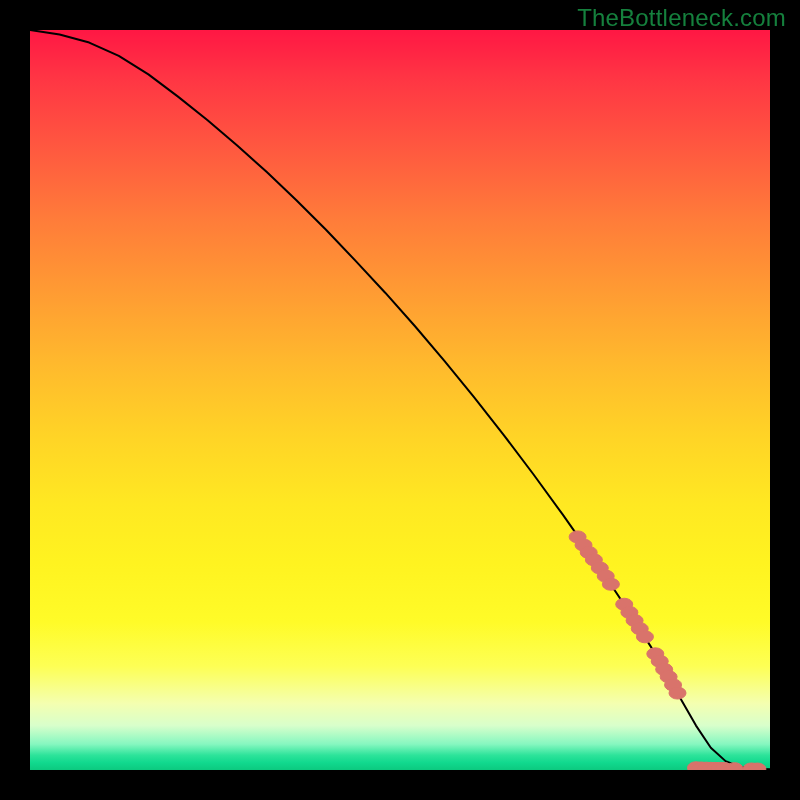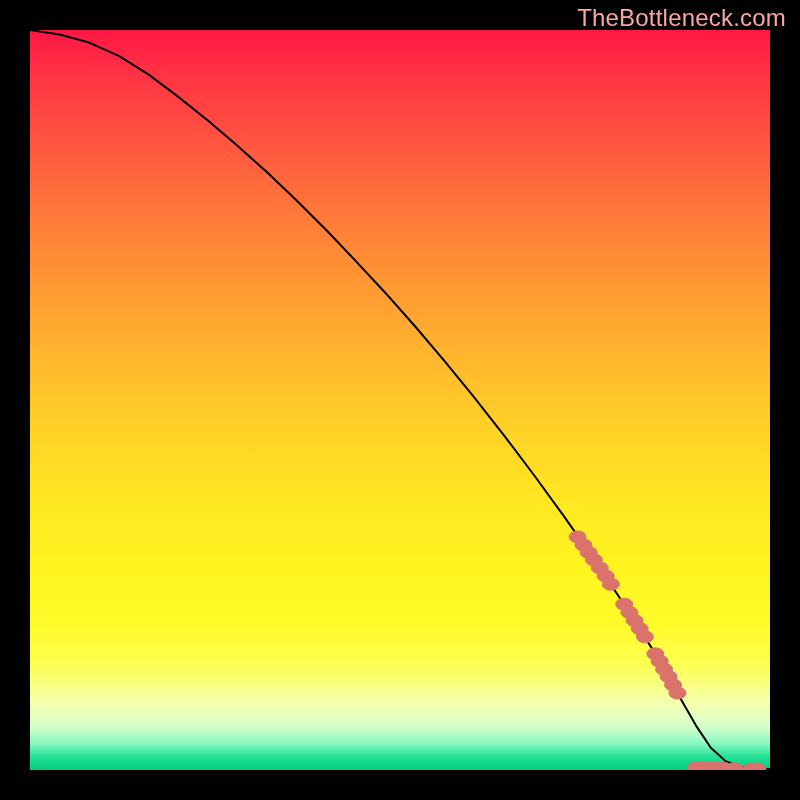--- a/index.html
+++ b/index.html
@@ -13,21 +13,21 @@
   .container {
     position: relative;
     width: 800px;
     height: 800px;
     background: #000;
   }
   .watermark {
     position: absolute;
     top: 4px;
     right: 14px;
-    color: #fca5a5;
+    color: #15803d;
     font-family: Arial, Helvetica, sans-serif;
     font-size: 24px;
     font-weight: 400;
     letter-spacing: 0.2px;
     z-index: 10;
   }
   .plot-area {
     position: absolute;
     left: 30px;
     top: 30px;

